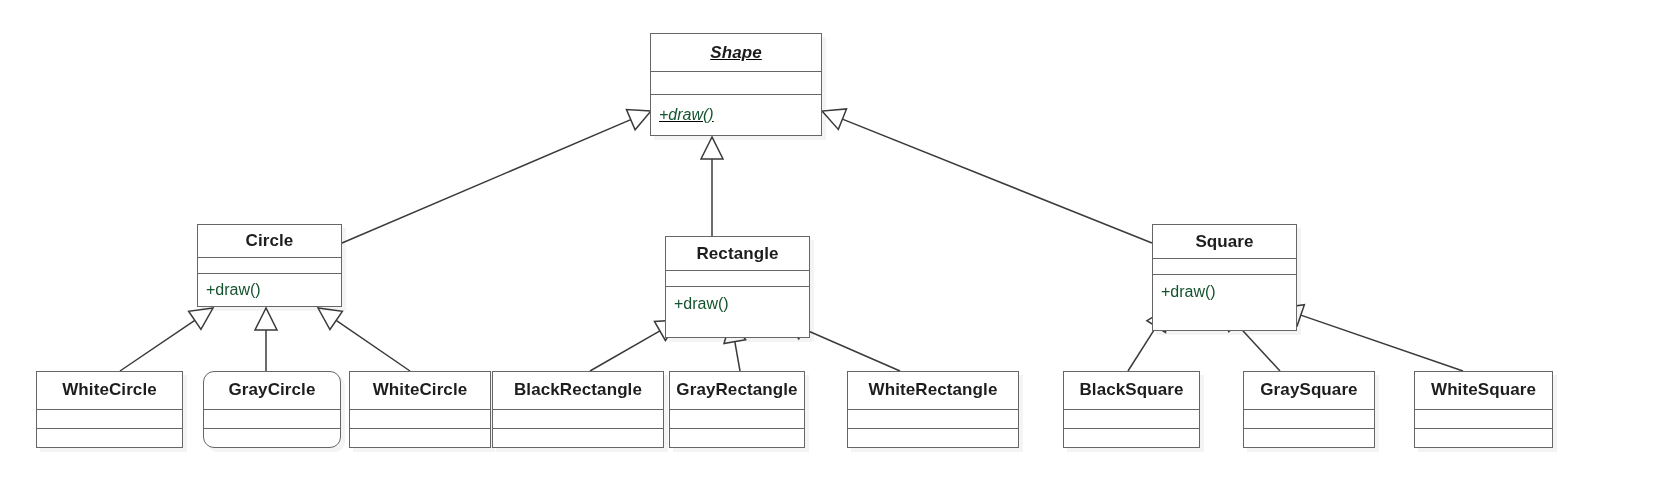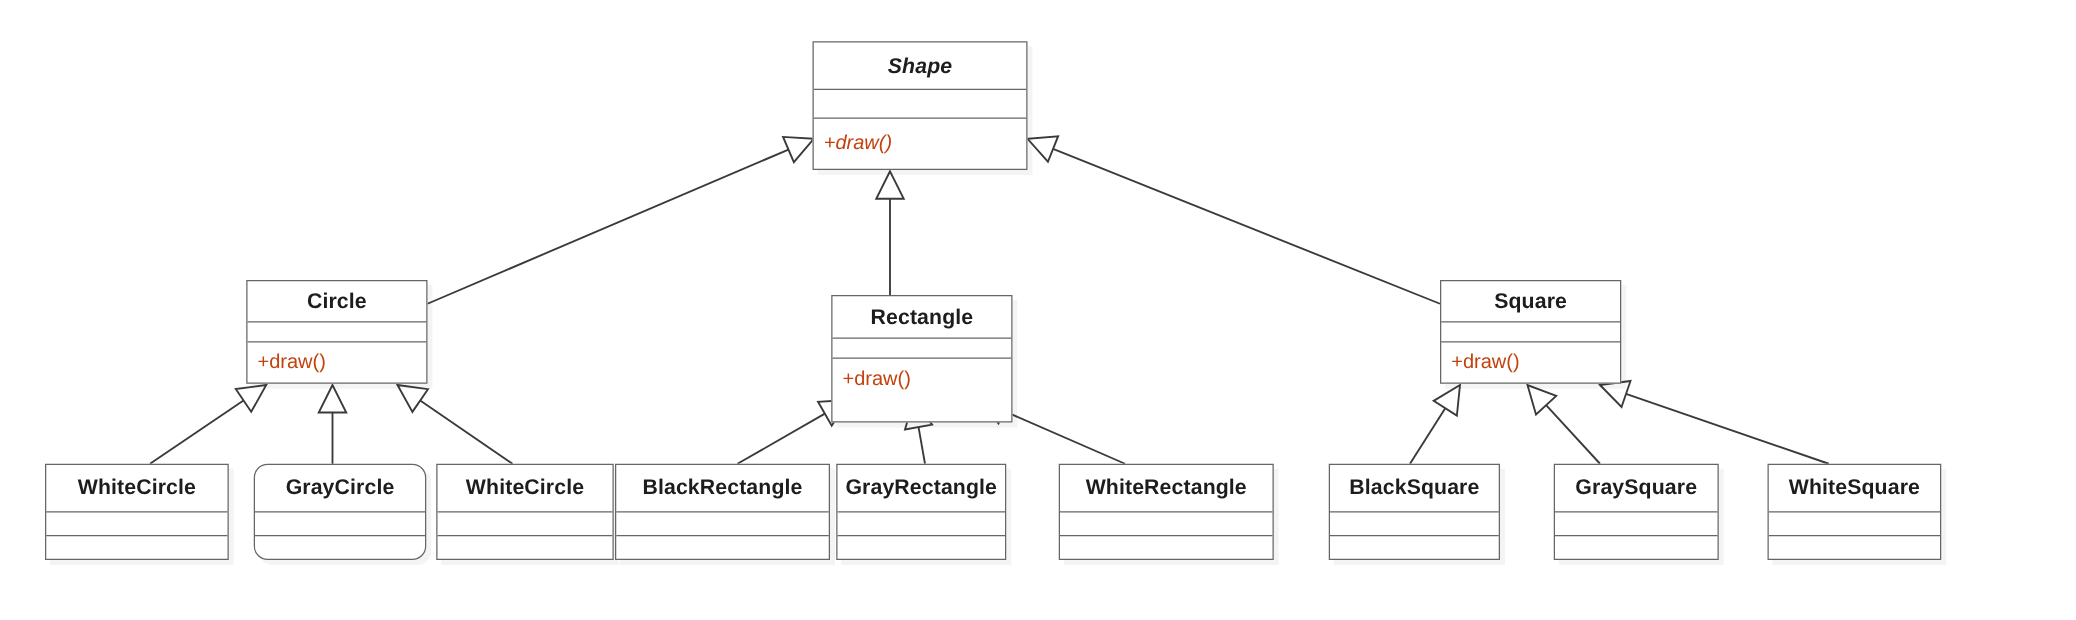--- a/index.html
+++ b/index.html
@@ -54,21 +54,21 @@
   .uml-attrs {
     box-sizing: border-box;
     border-top: 1.6px solid #666666;
   }
   .uml-ops {
     box-sizing: border-box;
     border-top: 1.6px solid #666666;
     display: flex;
     align-items: center;
     font-size: 16px;
-    color: #c2410c;
+    color: #14532d;
     padding-left: 8px;
     white-space: nowrap;
   }
   .uml-class.abstract .uml-ops {
     font-style: italic;
   }
   .uml-ops.empty {
     padding: 0;
   }
   
@@ -109,39 +109,39 @@
       <line x1="803.1673112235853" y1="328.7908792513064" x2="900" y2="371" stroke="#3a3a3a" stroke-width="1.5"></line>
       <polygon points="783,320 798.7718715979321,338.8745348630991 807.5627508492386,318.70722363951376" fill="#ffffff" stroke="#3a3a3a" stroke-width="1.5" stroke-linejoin="miter"></polygon>
       <line x1="1156.207820993364" y1="326.57268193545167" x2="1128" y2="371" stroke="#3a3a3a" stroke-width="1.5"></line>
       <polygon points="1168,308 1146.9214800256382,320.6765924321337 1165.49416196109,332.46877143876964" fill="#ffffff" stroke="#3a3a3a" stroke-width="1.5" stroke-linejoin="miter"></polygon>
       <line x1="1236.9008084498375" y1="324.1853609024097" x2="1280" y2="371" stroke="#3a3a3a" stroke-width="1.5"></line>
       <polygon points="1222,308 1228.8081279986327,331.6357651273284 1244.9934889010424,316.73495667749097" fill="#ffffff" stroke="#3a3a3a" stroke-width="1.5" stroke-linejoin="miter"></polygon>
       <line x1="1300.8018268890537" y1="315.16128466672336" x2="1463" y2="371" stroke="#3a3a3a" stroke-width="1.5"></line>
       <polygon points="1280,308 1297.221184555692,325.56219811125015 1304.3824692224155,304.76037122219657" fill="#ffffff" stroke="#3a3a3a" stroke-width="1.5" stroke-linejoin="miter"></polygon>
     </svg>
 
-  <div class="uml-class lvl-root abstract" style="left:650px; top:33px; width:172px; height:103px;">
+  <div class="uml-class lvl-root abstract" style="left:650px; top:33px; width:172px; height:103px;text-decoration:underline;">
     <div class="uml-name">Shape</div>
     <div class="uml-attrs"></div>
     <div class="uml-ops">+draw()</div>
   </div>
 
   <div class="uml-class lvl-mid" style="left:197px; top:224px; width:145px; height:83px;text-align:center;">
     <div class="uml-name">Circle</div>
     <div class="uml-attrs"></div>
     <div class="uml-ops">+draw()</div>
   </div>
 
   <div class="uml-class lvl-mid" style="left:665px; top:236px; width:145px; height:102px;">
     <div class="uml-name">Rectangle</div>
     <div class="uml-attrs"></div>
     <div class="uml-ops">+draw()</div>
   </div>
 
-  <div class="uml-class lvl-mid" style="left:1152px; top:224px; width:145px; height:83px;">
+  <div class="uml-class lvl-mid" style="left:1152px; top:224px; width:145px; height:107px;">
     <div class="uml-name">Square</div>
     <div class="uml-attrs"></div>
     <div class="uml-ops">+draw()</div>
   </div>
 
   <div class="uml-class lvl-leaf" style="left:36px; top:371px; width:147px; height:77px;">
     <div class="uml-name">WhiteCircle</div>
     <div class="uml-attrs"></div>
     <div class="uml-ops empty"></div>
   </div>

